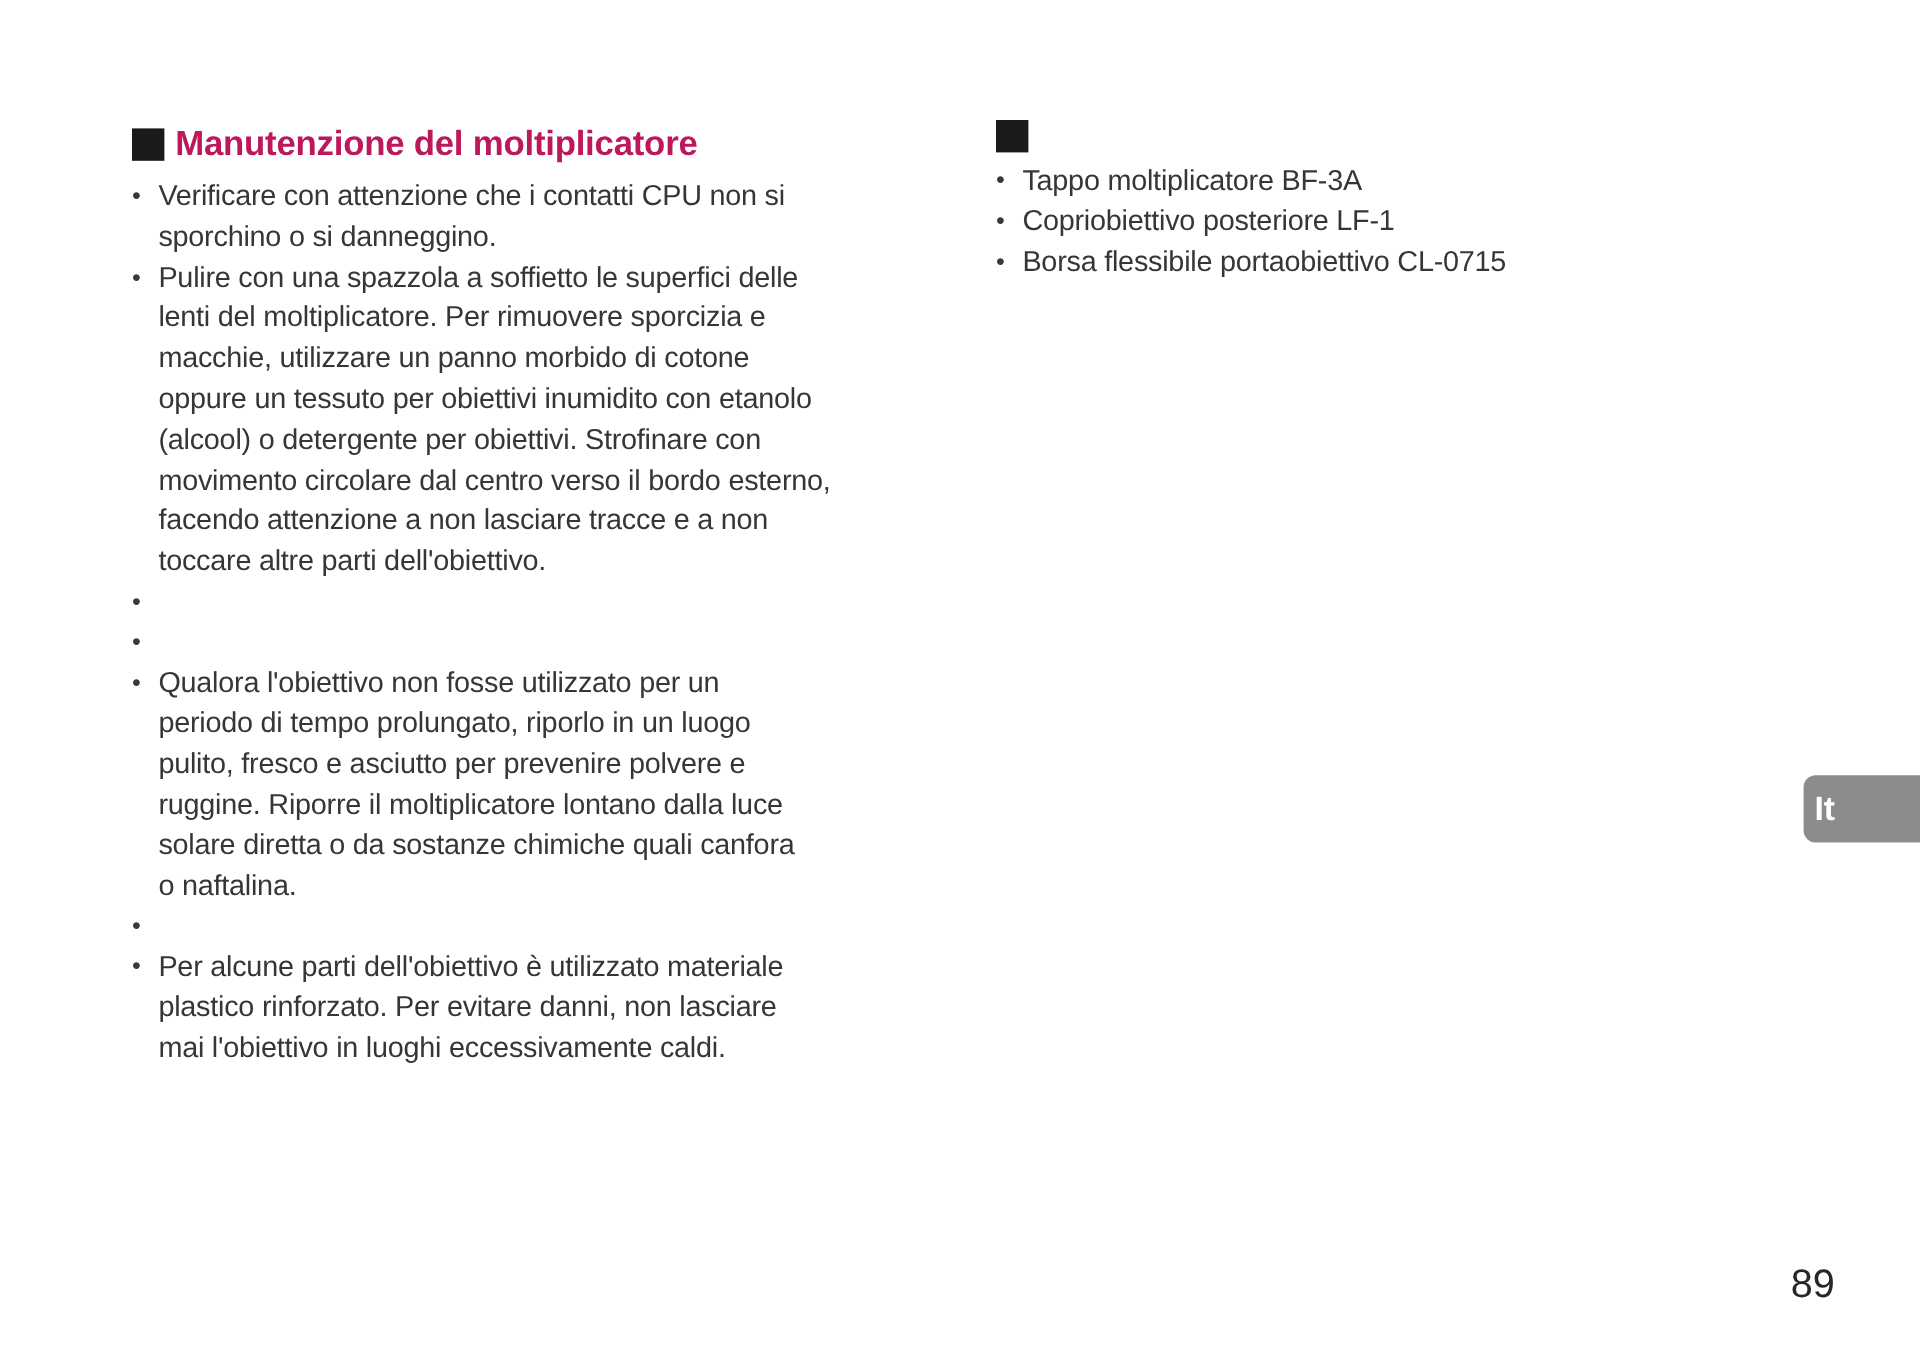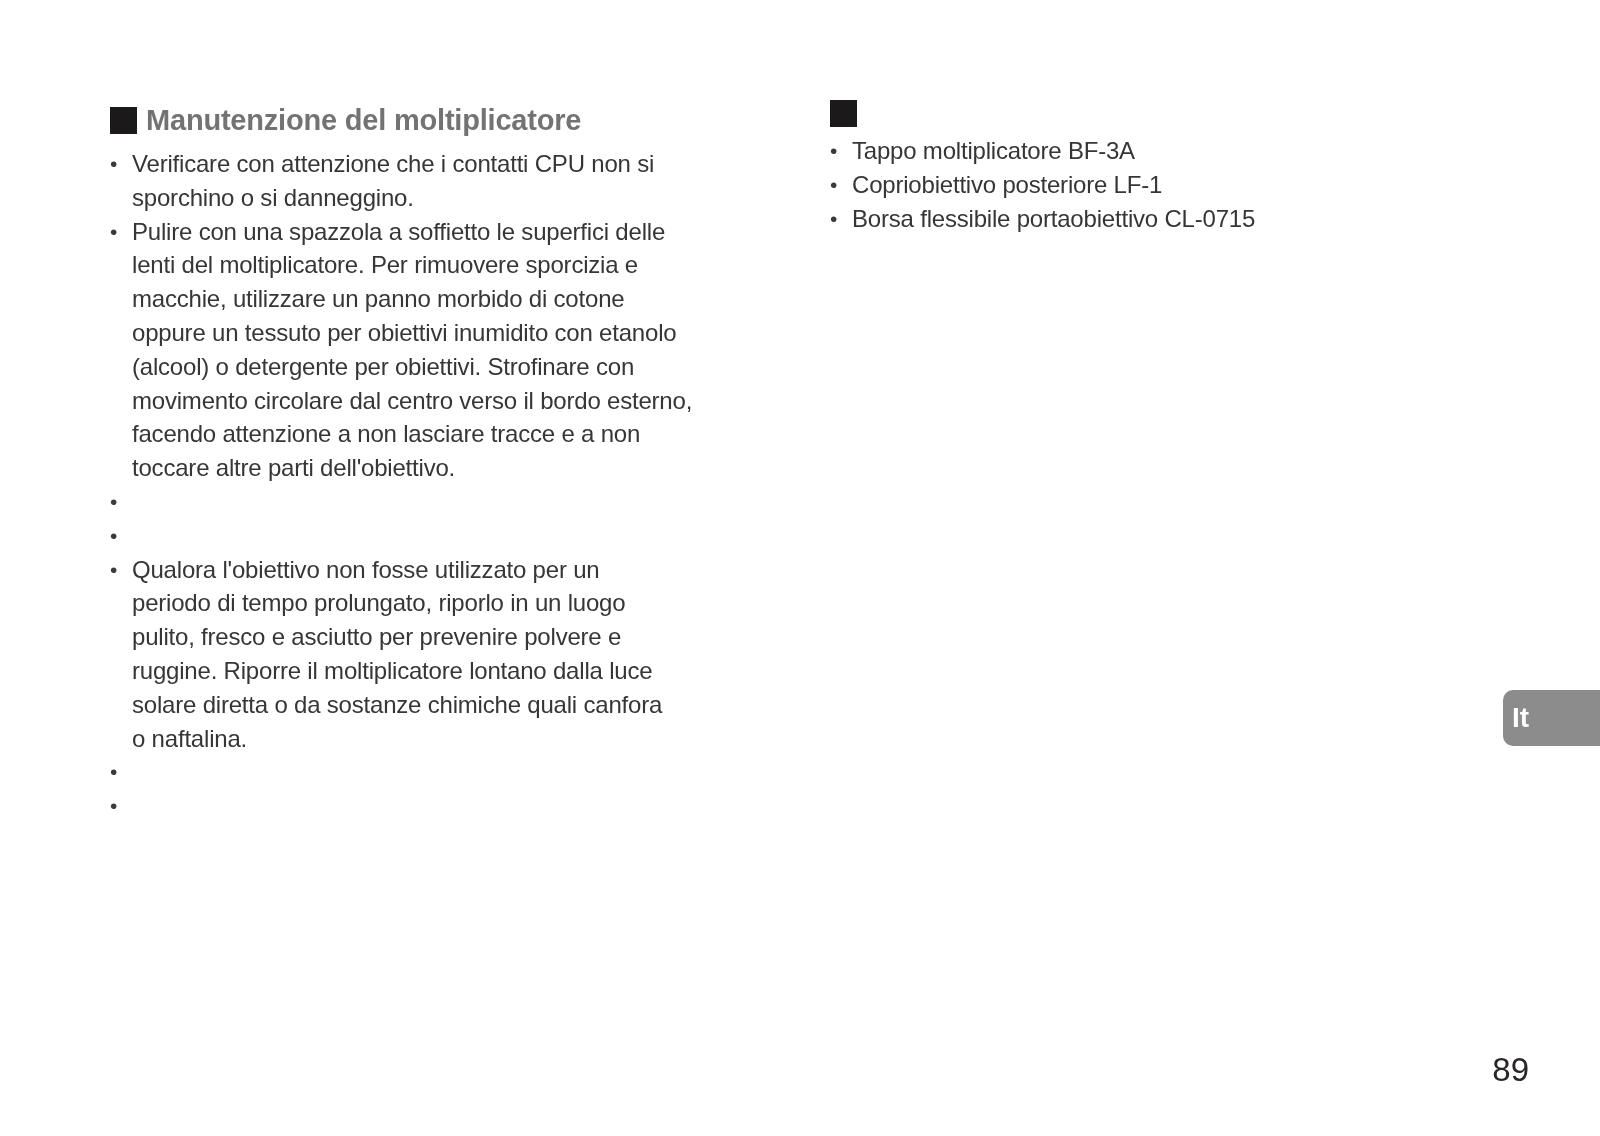--- a/index.html
+++ b/index.html
@@ -12,21 +12,21 @@
     color: #363636;
     overflow: hidden;
   }
   .col { position: absolute; top: 100px; }
   .col-left  { left: 110px; width: 680px; }
   .col-right { left: 830px; width: 600px; }
   .heading {
     margin: 0 0 7px 0;
     font-size: 29px;
     font-weight: bold;
-    color: #737373;
+    color: #be185d;
     letter-spacing: -0.2px;
     display: flex;
     align-items: center;
     gap: 9px;
     line-height: 40px;
     white-space: pre;
   }
   .sq {
     flex: none;
     width: 27px;
@@ -57,21 +57,20 @@
     height: 56px;
     box-sizing: border-box;
     background: #8c8c8c;
     border-radius: 10px 0 0 10px;
     display: flex;
     align-items: center;
     padding-left: 9px;
     color: #ffffff;
     font-weight: bold;
     font-size: 28px;
-    margin-top: 44px;
   }
   .page-number {
     position: absolute;
     top: 1051px;
     right: 71px;
     font-size: 33px;
     color: #2a2627;
   }
 </style>
 </head>
@@ -114,20 +113,23 @@
 pulito, fresco e asciutto per prevenire polvere e
 ruggine. Riporre il moltiplicatore lontano dalla luce
 solare diretta o da sostanze chimiche quali canfora
 o naftalina.</span>
       </li>
       <li class="item">
         <span class="dot">•</span>
       </li>
       <li class="item">
         <span class="dot">•</span>
+        <span class="txt">Per alcune parti dell'obiettivo è utilizzato materiale
+plastico rinforzato. Per evitare danni, non lasciare
+mai l'obiettivo in luoghi eccessivamente caldi.</span>
       </li>
     </ul>
   </section>
 
   <section class="col col-right">
     <h2 class="heading">
       <span class="sq"></span>
     </h2>
     <ul class="list">
       <li class="item">

